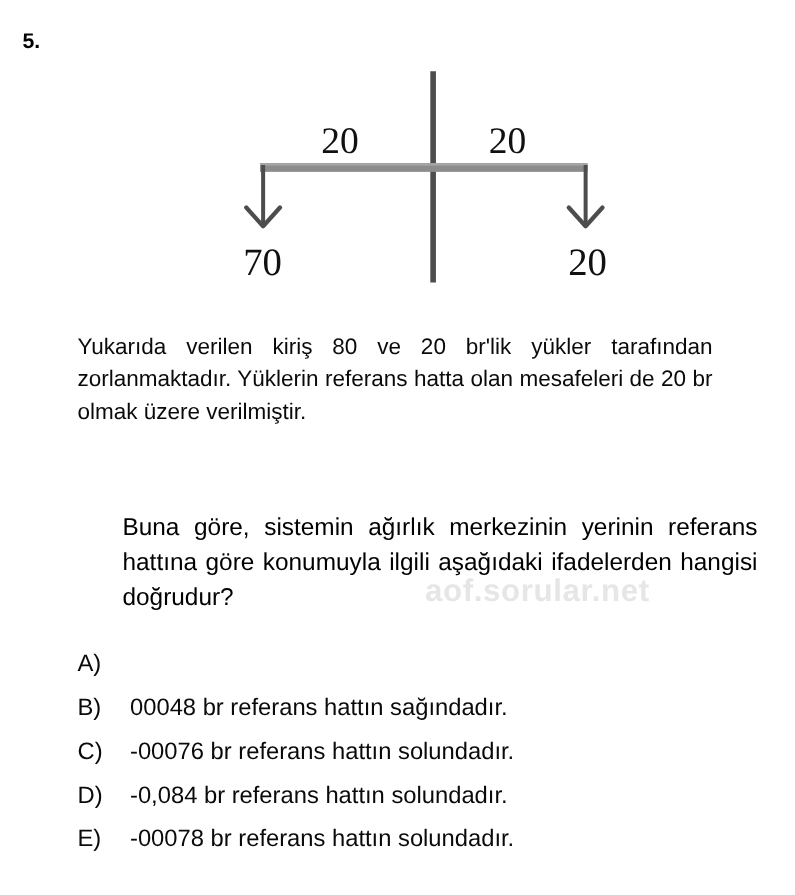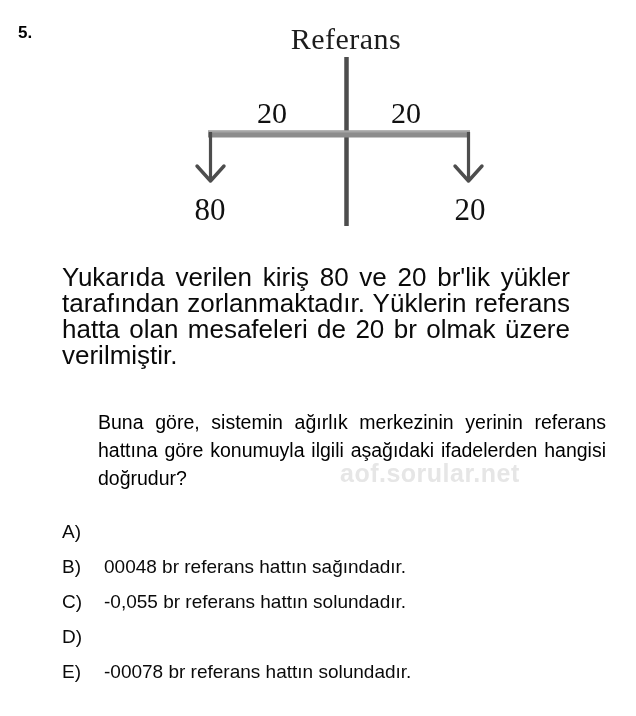--- a/index.html
+++ b/index.html
@@ -87,21 +87,21 @@
     letter-spacing: 0.2px;
   }
 
   
   #statement {
     position: absolute;
     left: 62px;
     top: 264px;
     width: 508px;
     font-family: "Liberation Sans", sans-serif;
-    font-size: 26px;
+    font-size: 18px;
     line-height: 26px;
     text-align: justify;
     text-justify: inter-word;
     color: #0a0a0a;
   }
 
   #question-prompt {
     position: absolute;
     left: 62px;
     top: 408px;
@@ -153,29 +153,26 @@
   }
   .option-text { flex: 1 1 auto; }
 </style>
 </head>
 <body>
 
 <div id="question-number">5.</div>
 
 <div id="figure">
 
-  <div id="figure-title">
-    <span>Referans</span>
-  </div>
 
   <div class="dim-label" id="dim-left">20</div>
 
   <div class="dim-label" id="dim-right">20</div>
 
-  <div class="load-label" id="load-left">80</div>
+  <div class="load-label" id="load-left">70</div>
 
   <div class="load-label" id="load-right">20</div>
 
   <svg width="636" height="245" viewBox="0 0 636 245" style="position:absolute;left:0;top:0;">
 
     <line x1="346.5" y1="57" x2="346.5" y2="226" stroke="#4d4d4d" stroke-width="4.5"></line>
 
     <rect x="208" y="130.5" width="262" height="7" fill="#8c8c8c"></rect>
     <rect x="208" y="130.5" width="262" height="2" fill="#a6a6a6"></rect>
 
@@ -203,25 +200,26 @@
     <span class="option-letter">A)</span>
   </div>
 
   <div class="option-row">
     <span class="option-letter">B)</span>
     <span class="option-text">00048 br referans hattın sağındadır.</span>
   </div>
 
   <div class="option-row">
     <span class="option-letter">C)</span>
-    <span class="option-text">-0,055 br referans hattın solundadır.</span>
+    <span class="option-text">-00076 br referans hattın solundadır.</span>
   </div>
 
   <div class="option-row">
     <span class="option-letter">D)</span>
+    <span class="option-text">-0,084 br referans hattın solundadır.</span>
   </div>
 
   <div class="option-row">
     <span class="option-letter">E)</span>
     <span class="option-text">-00078 br referans hattın solundadır.</span>
   </div>
 </div>
 
 <div id="sidebar-watermark">aof.sorular.net</div>
 

